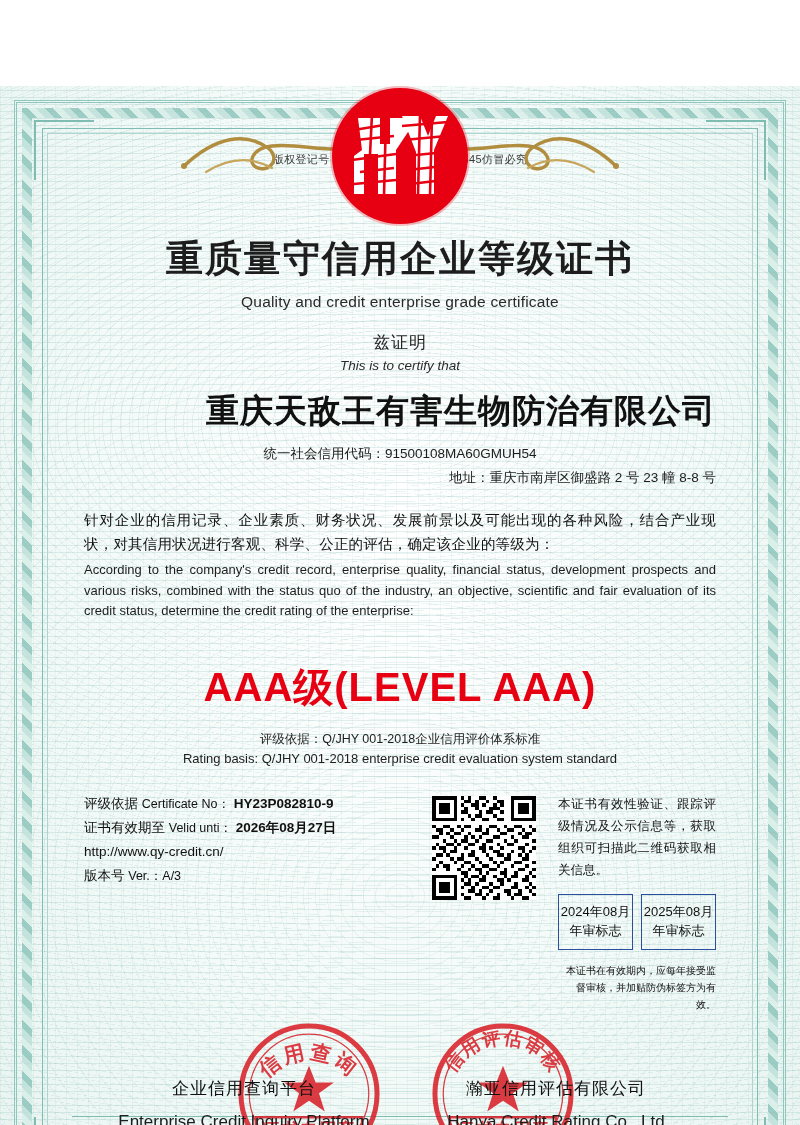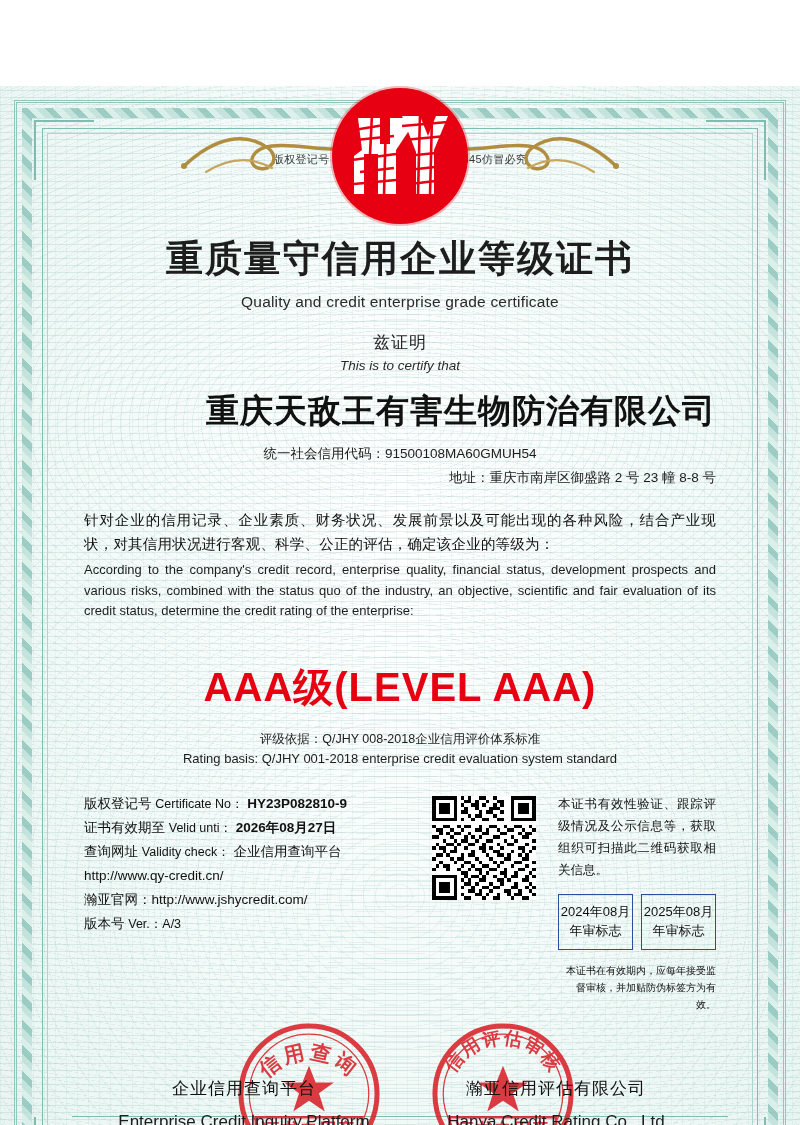--- a/index.html
+++ b/index.html
@@ -329,45 +329,37 @@
     </div>
     <div class="addr">
       <span>地址：</span><span>重庆市南岸区御盛路 2 号 23 幢 8-8 号</span>
     </div>
 
     <div class="para">针对企业的信用记录、企业素质、财务状况、发展前景以及可能出现的各种风险，结合产业现状，对其信用状况进行客观、科学、公正的评估，确定该企业的等级为：</div>
     <div class="para-en">According to the company's credit record, enterprise quality, financial status, development prospects and various risks, combined with the status quo of the industry, an objective, scientific and fair evaluation of its credit status, determine the credit rating of the enterprise:</div>
 
     <div class="level">AAA级(LEVEL AAA)</div>
 
-    <div class="basis-cn">评级依据：Q/JHY 008-2018企业信用评价体系标准</div>
+    <div class="basis-cn">评级依据：Q/JHY 001-2018企业信用评价体系标准</div>
     <div class="basis-en">Rating basis: Q/JHY 001-2018 enterprise credit evaluation system standard</div>
 
     <div class="info-row">
 
       <div class="info-left">
         <div class="line">
-          <span class="lbl-cn">版权登记号</span>
+          <span class="lbl-cn">评级依据</span>
           <span class="lbl-en">Certificate No：</span>
           <span class="val">HY23P082810-9</span>
         </div>
         <div class="line">
           <span class="lbl-cn">证书有效期至</span>
           <span class="lbl-en">Velid unti：</span>
           <span class="val">2026年08月27日</span>
         </div>
-        <div class="line">
-          <span class="lbl-cn">查询网址</span>
-          <span class="lbl-en">Validity check：</span>
-          <span>企业信用查询平台</span>
-        </div>
         <div class="url-line">http://www.qy-credit.cn/</div>
-        <div class="url-line">
-          <span>瀚亚官网</span><span>：http://www.jshycredit.com/</span>
-        </div>
         <div class="line">
           <span class="lbl-cn">版本号</span>
           <span class="lbl-en">Ver.：A/3</span>
         </div>
       </div>
 
       <div class="qr-block">
         <svg class="qr" viewBox="0 0 29 29" shape-rendering="crispEdges">
           <rect width="29" height="29" fill="#ffffff"></rect>
           <g fill="#000000">

